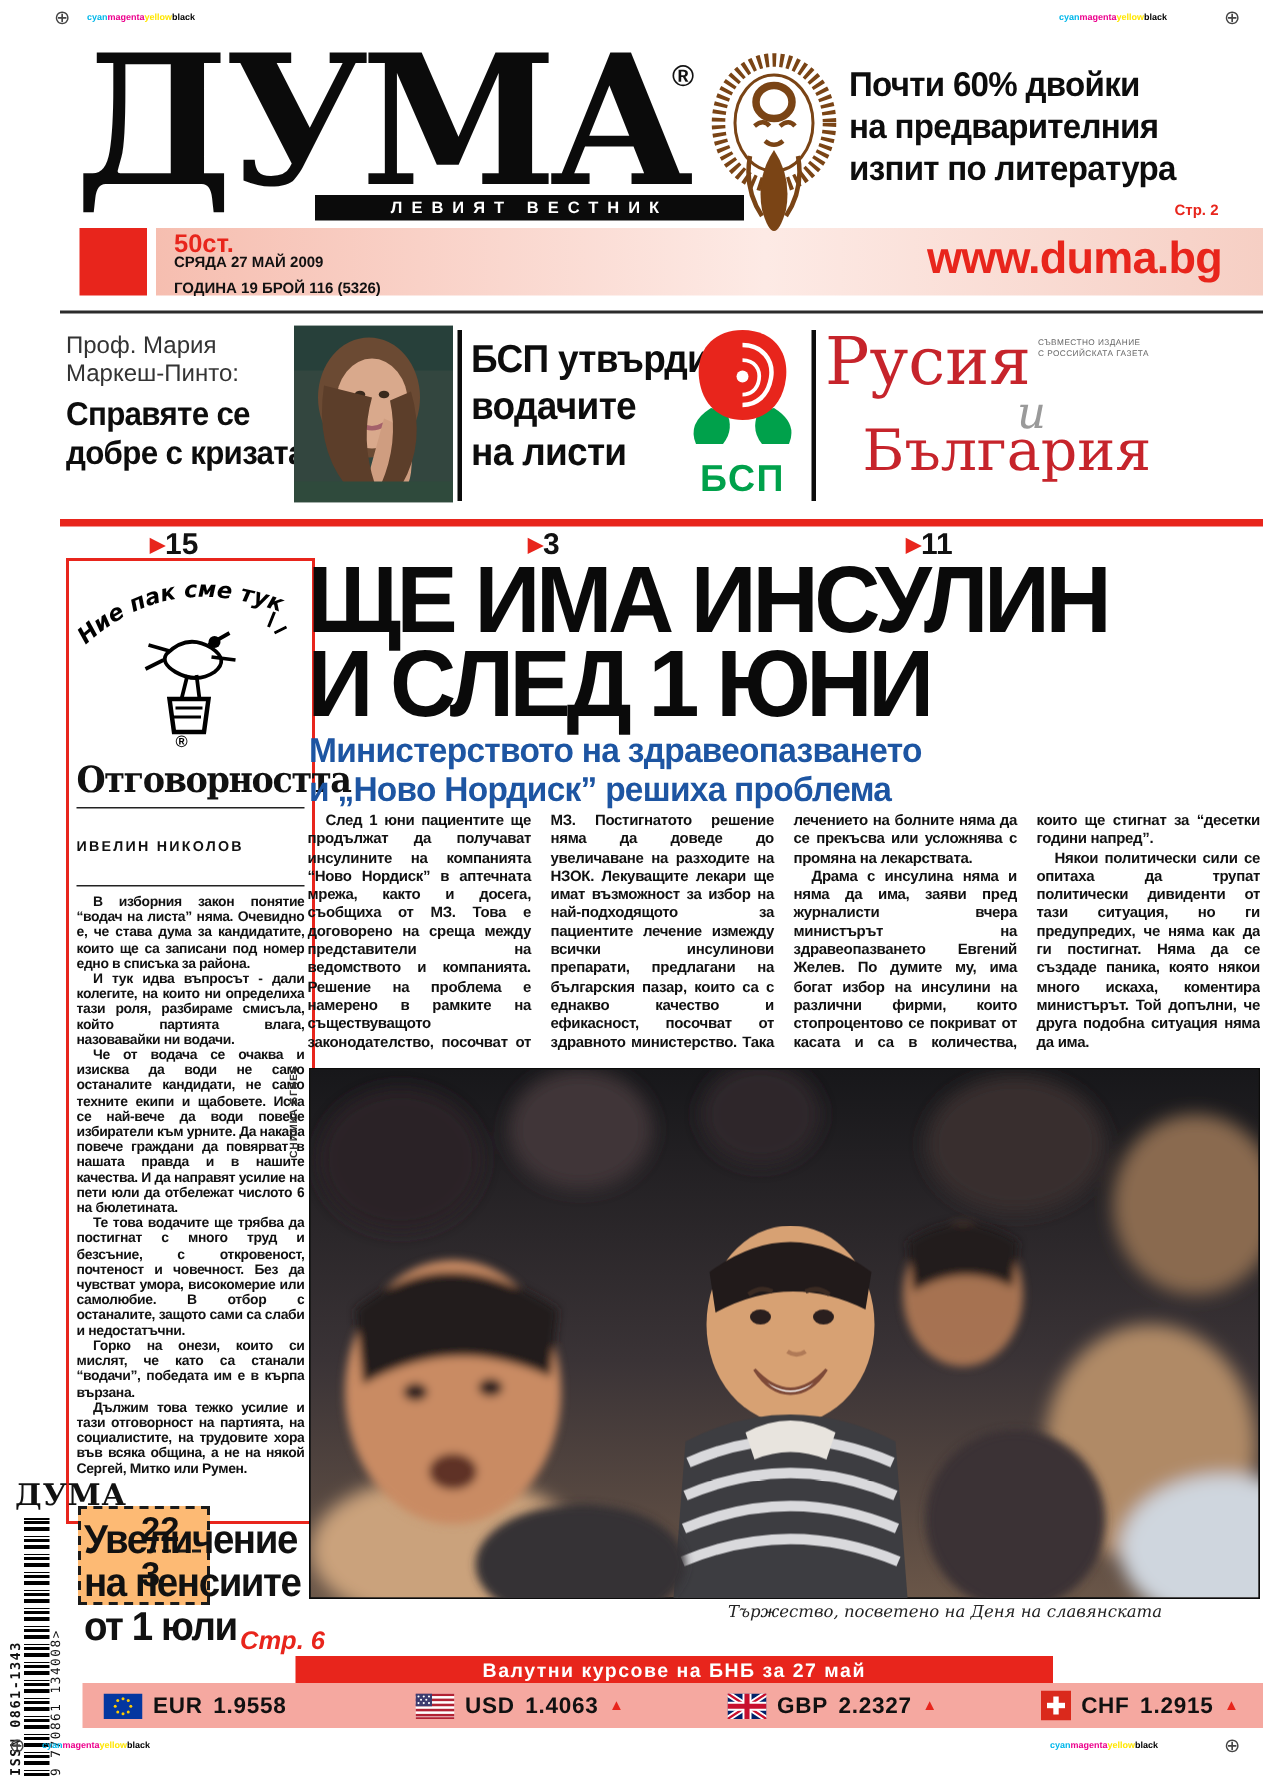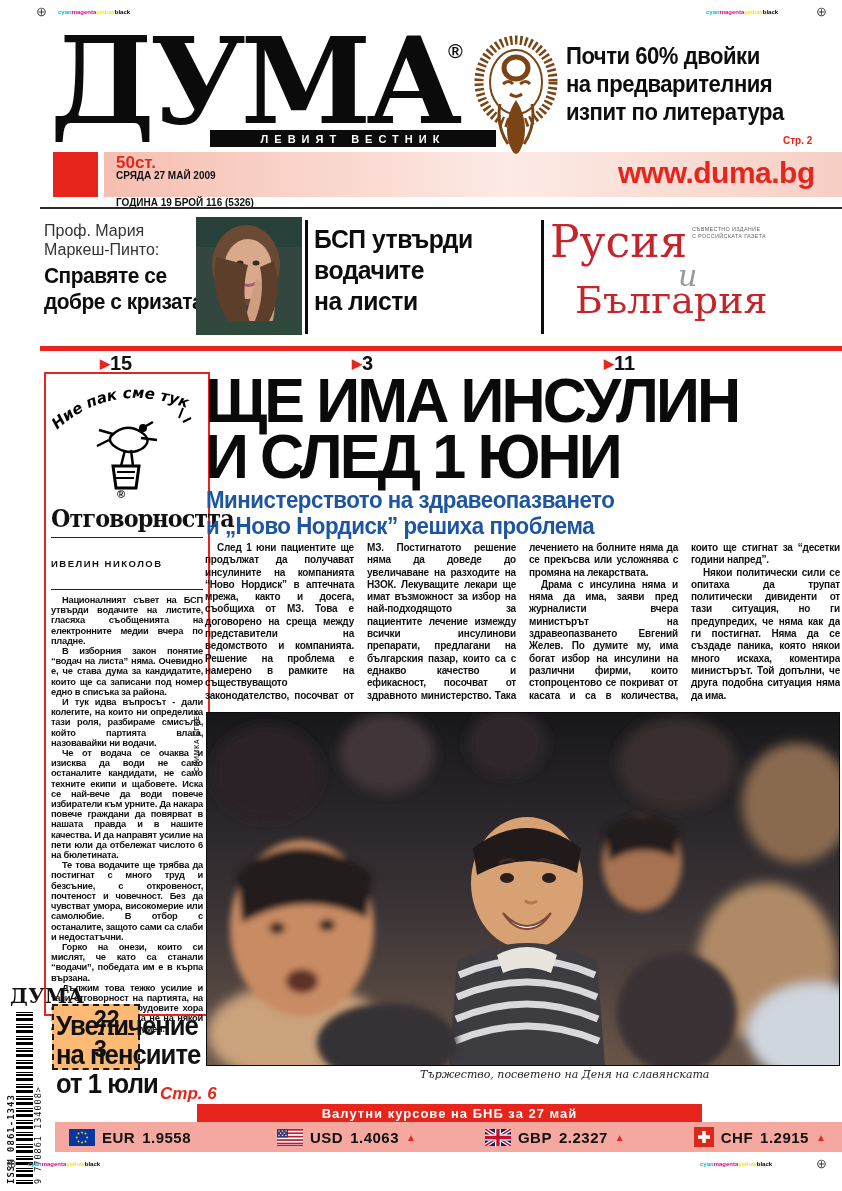--- a/index.html
+++ b/index.html
@@ -41,21 +41,21 @@
         transform:scaleX(0.97);transform-origin:left top;white-space:nowrap;}
   .subhead{color:#1d55a2;font-weight:bold;font-size:23px;line-height:26px;letter-spacing:-0.5px;
         transform:scaleX(0.97);transform-origin:left top;white-space:nowrap;}
   .body-cols{column-count:4;column-gap:13px;font-size:10px;font-weight:bold;line-height:12.3px;
         letter-spacing:-0.2px;text-align:justify;overflow:hidden;height:168px;}
   .body-cols p{margin:0;text-indent:12px;}
   .photo-frame{border:1.5px solid #0b0b0b;overflow:hidden;background:#222;}
   .photo-credit{writing-mode:vertical-rl;transform:rotate(180deg);font-size:7px;color:#333;
         letter-spacing:0.5px;font-weight:bold;}
   .caption{font-family:"DejaVu Serif",serif;font-style:italic;font-size:11px;line-height:13px;
-        text-align:left;color:#222;}
+        text-align:center;color:#222;}
   .brand-label{font-family:"DejaVu Serif",serif;font-weight:bold;font-size:20px;letter-spacing:0.5px;}
   .weather-box{background:#fdba74;border:2px dashed #1a1a1a;text-align:left;padding-left:40px;}
   .weather-box .t{font-weight:900;font-size:23px;line-height:26px;}
   .weather-box .sep{border-top:2px dashed #1a1a1a;margin:1px 4px;}
   .pension-title{font-weight:900;font-size:27px;line-height:29px;letter-spacing:-1px;
         transform:scaleX(0.95);transform-origin:left top;white-space:nowrap;}
   .currency-title{background:#e8251c;color:#fff;font-weight:bold;font-size:13px;letter-spacing:1px;
         display:flex;align-items:center;justify-content:center;}
   .currency-row{background:#f5a8a0;display:flex;align-items:center;justify-content:space-between;
         padding:0 14px;}
@@ -83,21 +83,21 @@
   <div class="abs regmark" style="left:816px;top:4px;">⊕</div>
 
   <div class="abs masthead-title" style="left:50px;top:26px;">ДУМА</div>
   <div class="abs masthead-reg" style="left:448px;top:40px;">®</div>
   <div class="abs tagline-bar" style="left:210px;top:130px;width:286px;height:17px;">ЛЕВИЯТ ВЕСТНИК</div>
 
   <div class="abs red-square" style="left:53px;top:152px;width:45px;height:45px;"></div>
   <div class="abs date-strip" style="left:104px;top:152px;width:738px;height:45px;"></div>
   <div class="abs price" style="left:116px;top:155px;">50ст.</div>
   <div class="abs dateline" style="left:116px;top:169px;">СРЯДА 27 МАЙ 2009</div>
-  <div class="abs dateline" style="left:116px;top:196px;text-align:right;">ГОДИНА 19 БРОЙ 116 (5326)</div>
+  <div class="abs dateline" style="left:116px;top:186px;text-align:right;">ГОДИНА 19 БРОЙ 116 (5326)</div>
   <div class="abs website" style="left:618px;top:156px;">www.duma.bg</div>
 
   <svg class="abs" style="left:470px;top:34px;" width="92" height="122" viewBox="0 0 92 122">
     <ellipse cx="46" cy="48" rx="37" ry="42" fill="none" stroke="#7a4415" stroke-width="9" stroke-dasharray="2.5,2.5"></ellipse>
     <ellipse cx="46" cy="48" rx="26" ry="32" fill="#fff" stroke="#7a4415" stroke-width="2"></ellipse>
     <ellipse cx="46" cy="34" rx="12" ry="11" fill="none" stroke="#7a4415" stroke-width="5"></ellipse>
     <path d="M33,50 q6,-5 10,0 M50,50 q6,-5 10,0" stroke="#7a4415" stroke-width="3" fill="none"></path>
     <path d="M40,60 q6,5 12,0" stroke="#7a4415" stroke-width="3" fill="none"></path>
     <path d="M46,66 q-12,18 -8,40 q4,14 8,14 q4,0 8,-14 q4,-22 -8,-40 Z" fill="#7a4415"></path>
     <path d="M30,70 q-4,22 8,40 M62,70 q4,22 -8,40" stroke="#7a4415" stroke-width="3" fill="none"></path>
@@ -136,20 +136,31 @@
   </svg>
 
   <div class="abs vdiv" style="left:305px;top:220px;width:3px;height:114px;"></div>
 
   <div class="abs feat-title" style="left:314px;top:224px;font-size:26px;line-height:31px;">
     <div>БСП утвърди</div>
     <div>водачите</div>
     <div>на листи</div>
   </div>
 
+  <div class="abs" style="left:455px;top:216px;width:80px;height:116px;text-align:center;">
+    <svg width="78" height="84" viewBox="0 0 78 84">
+      <path d="M18,56 Q2,66 8,80 L26,80 Q34,70 28,58 Z" fill="#00a14b"></path>
+      <path d="M60,56 Q76,66 70,80 L52,80 Q44,70 50,58 Z" fill="#00a14b"></path>
+      <path d="M39,4 C58,4 70,17 68,36 C66,54 54,64 39,64 C24,64 12,54 10,36 C8,17 20,4 39,4 Z" fill="#e8251c"></path>
+      <path d="M39,14 C52,14 60,24 58,36 C56,48 48,54 39,54" fill="none" stroke="#fff" stroke-width="3"></path>
+      <path d="M39,24 C47,24 51,30 50,37 C49,44 44,47 39,47" fill="none" stroke="#fff" stroke-width="2.5"></path>
+      <circle cx="39" cy="35" r="4" fill="#fff"></circle>
+    </svg>
+    <div class="bsp-text">БСП</div>
+  </div>
 
   <div class="abs vdiv" style="left:541px;top:220px;width:3px;height:114px;"></div>
 
   <div class="abs rusia-serif" style="left:550px;top:216px;font-size:44px;">Русия</div>
   <div class="abs rusia-note" style="left:692px;top:226px;">
     <div>СЪВМЕСТНО ИЗДАНИЕ</div>
     <div>С РОССИЙСКАТА ГАЗЕТА</div>
   </div>
   <div class="abs rusia-serif" style="left:678px;top:258px;font-size:30px;font-style:italic;color:#9a9a9a;">и</div>
   <div class="abs rusia-serif" style="left:575px;top:278px;font-size:38px;">България</div>
@@ -173,21 +184,20 @@
       <path d="M62,88 l26,0 l-3,22 l-20,0 Z" fill="none" stroke="#000" stroke-width="3"></path>
       <path d="M66,94 l18,0 M65,100 l18,0" stroke="#000" stroke-width="2"></path>
       <path d="M128,40 l4,-10 M132,44 l8,-4" stroke="#000" stroke-width="2"></path>
       <text x="66" y="120" font-size="11" font-weight="bold">®</text>
     </svg>
     <div class="oped-title">Отговорността</div>
     <div class="oped-rule" style="margin-top:4px;"></div>
     <div class="oped-author" style="margin:20px 0;">ИВЕЛИН  НИКОЛОВ</div>
     <div class="oped-rule"></div>
     <div class="oped-text" style="margin-top:5px;height:438px;">
-      <p>Националният съвет на БСП утвърди водачите на листите, гласяха съобщенията на електронните медии вчера по пладне.</p>
       <p>В изборния закон понятие “водач на листа” няма. Очевидно е, че става дума за кандидатите, които ще са записани под номер едно в списъка за района.</p>
       <p>И тук идва въпросът - дали колегите, на които ни определиха тази роля, разбираме смисъла, който партията влага, назовавайки ни водачи.</p>
       <p>Че от водача се очаква и изисква да води не само останалите кандидати, не само техните екипи и щабовете. Иска се най-вече да води повече избиратели към урните. Да накара повече граждани да повярват в нашата правда и в нашите качества. И да направят усилие на пети юли да отбележат числото 6 на бюлетината.</p>
       <p>Те това водачите ще трябва да постигнат с много труд и безсъние, с откровеност, почтеност и човечност. Без да чувстват умора, високомерие или самолюбие. В отбор с останалите, защото сами са слаби и недостатъчни.</p>
       <p>Горко на онези, които си мислят, че като са станали “водачи”, победата им е в кърпа вързана.</p>
       <p>Дължим това тежко усилие и тази отговорност на партията, на социалистите, на трудовите хора във всяка община, а не на някой Сергей, Митко или Румен.</p>
 
     </div>
   </div>
 

